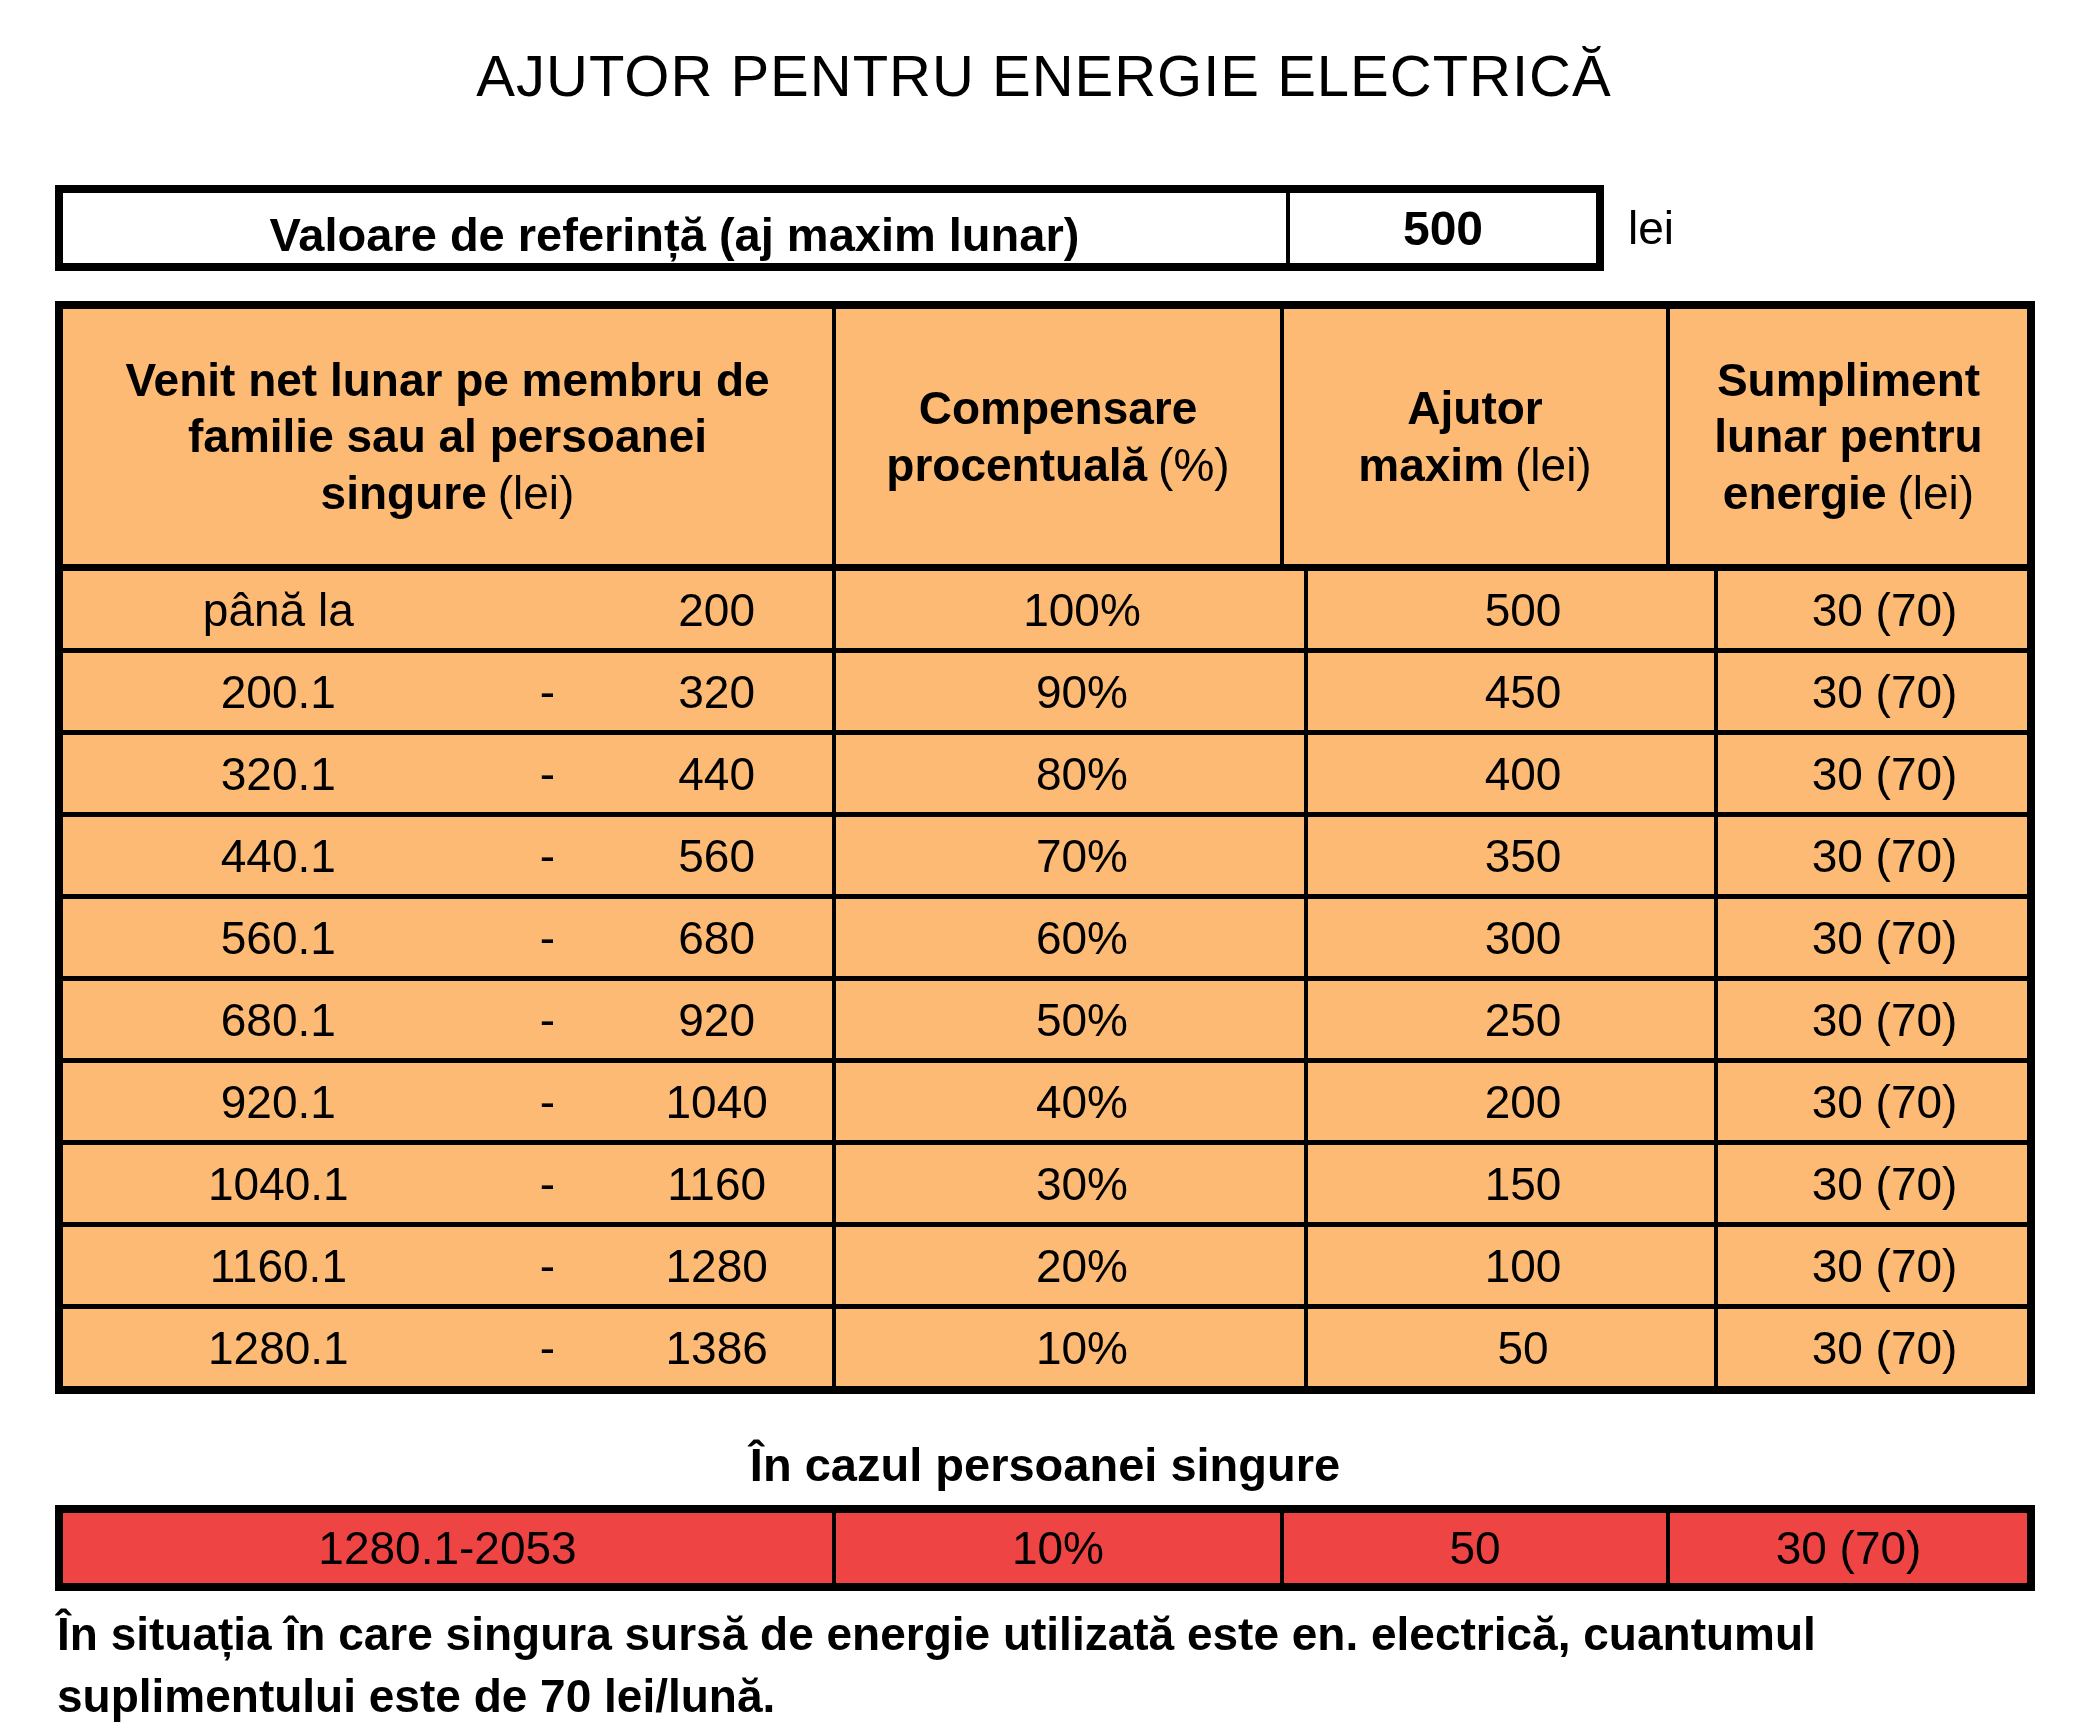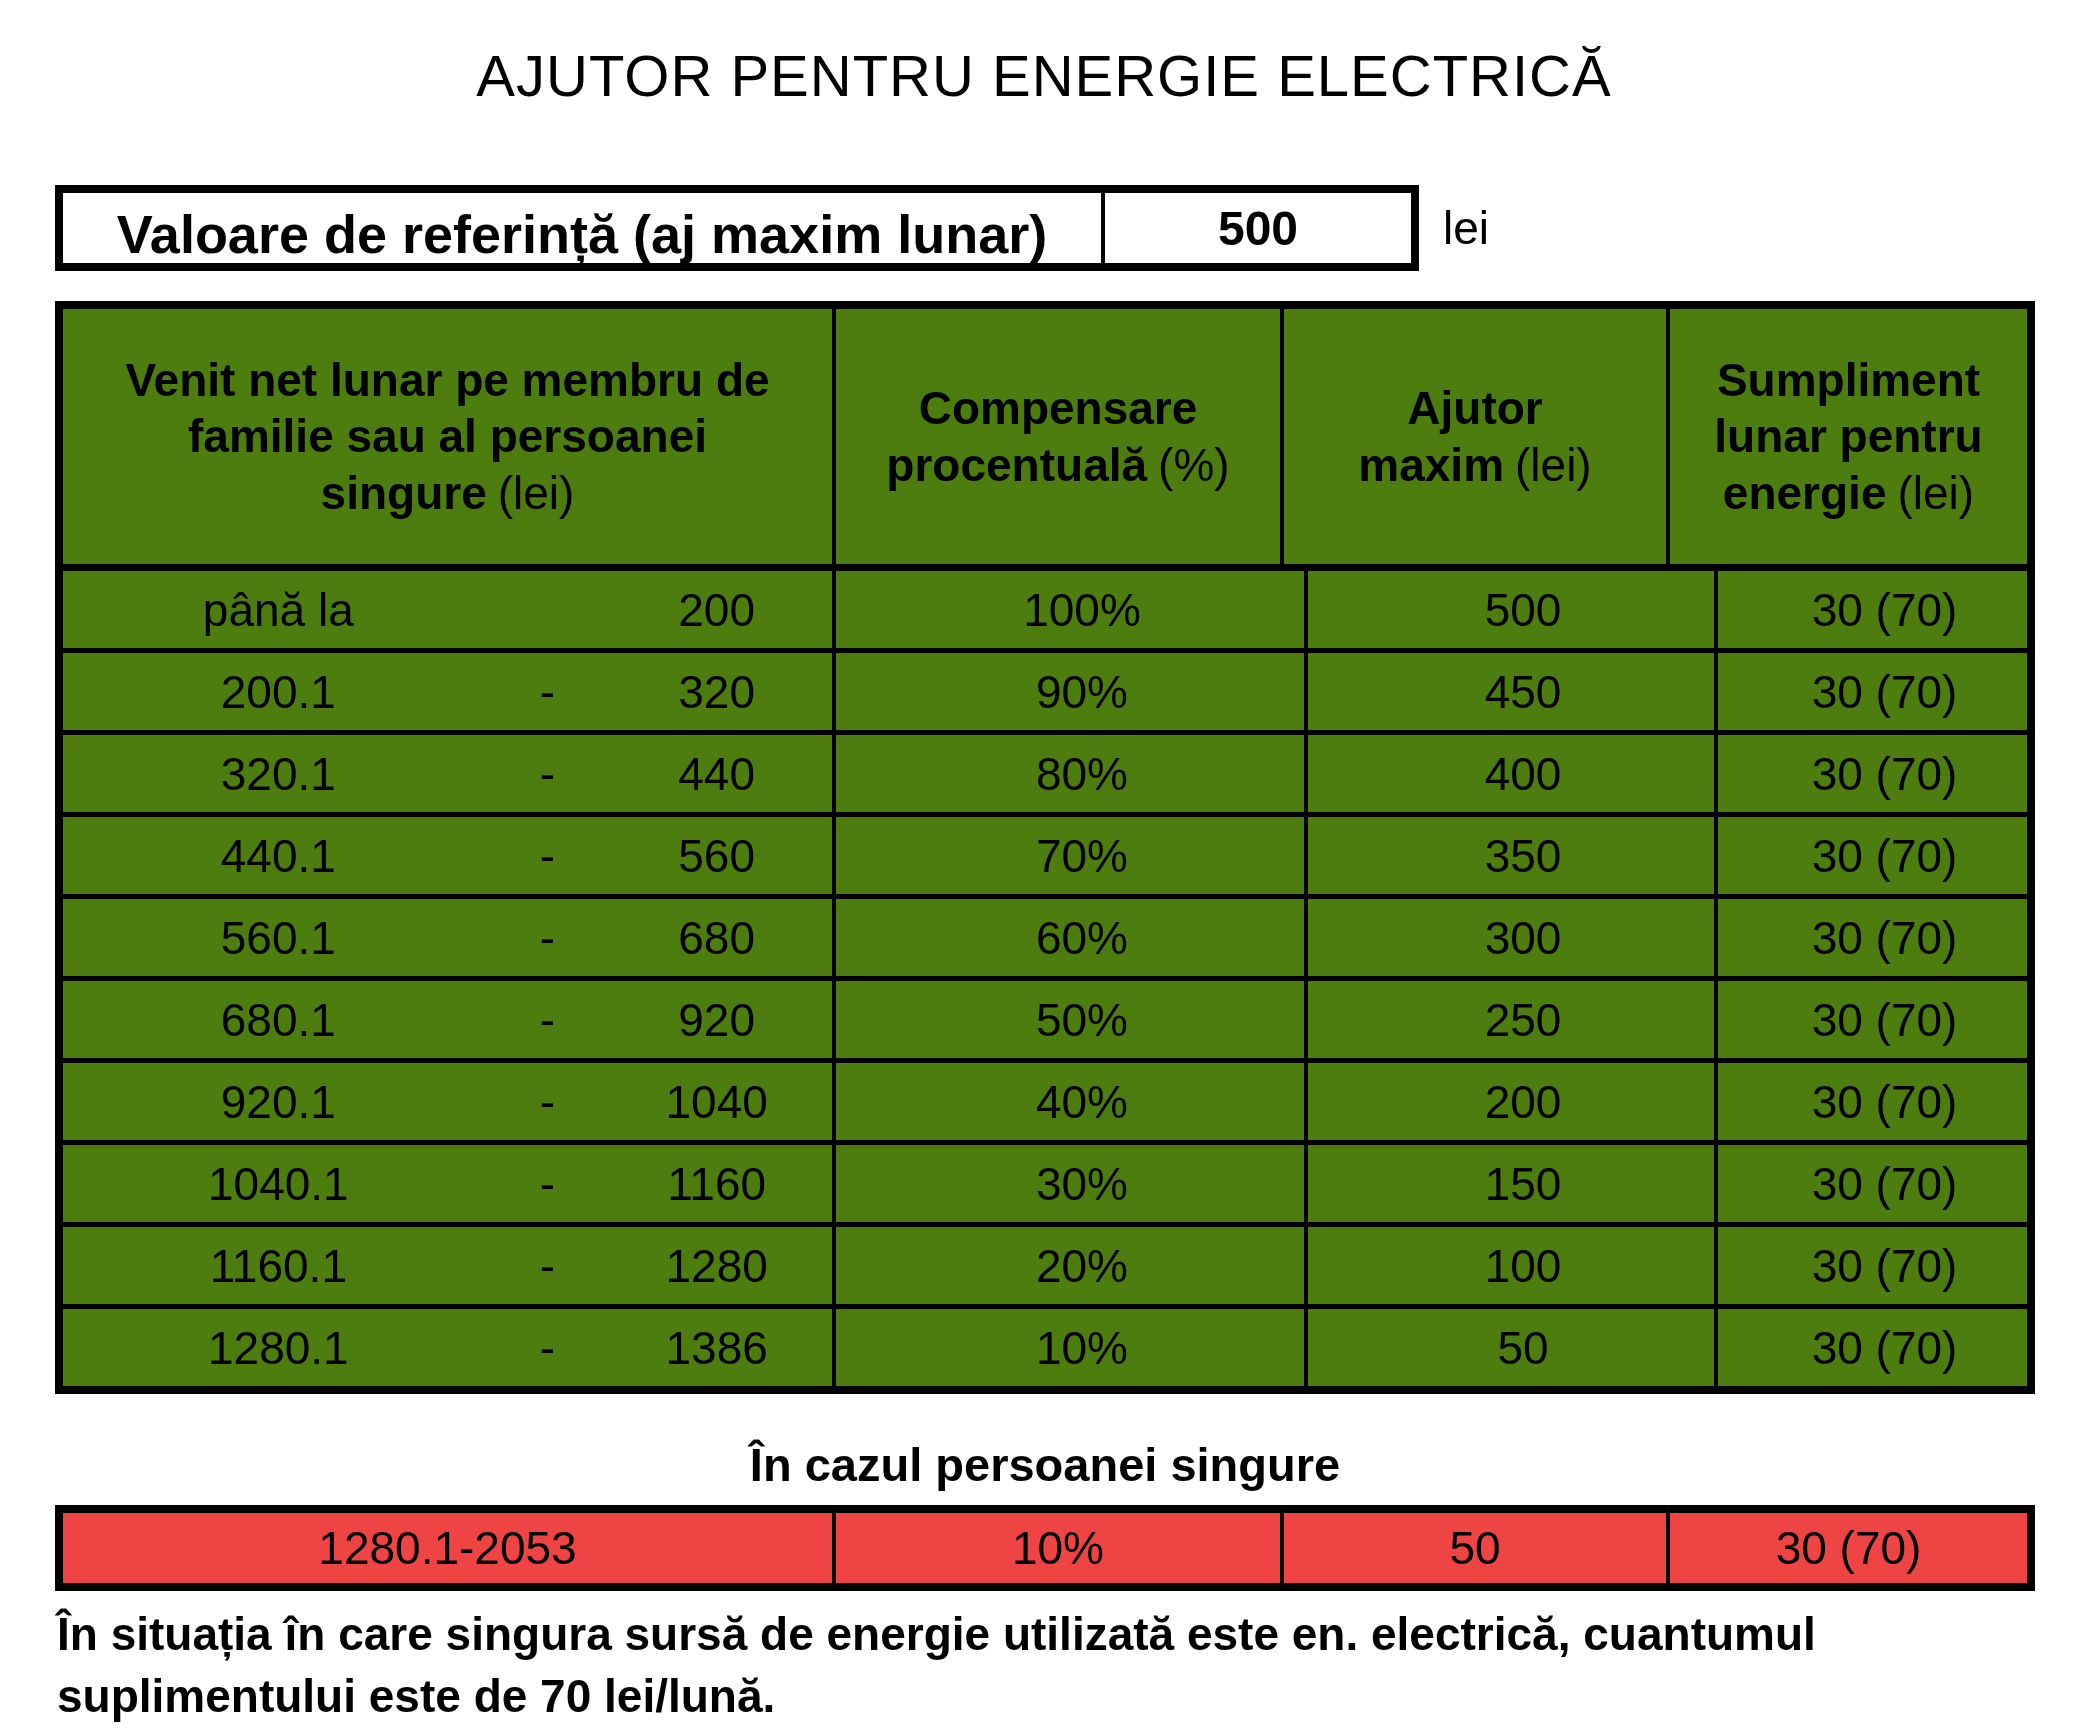--- a/index.html
+++ b/index.html
@@ -9,34 +9,34 @@
     -webkit-font-smoothing:antialiased;
   }
   .title {
     margin:42px 0 0 0; text-align:center;
     font-size:58px; font-weight:normal; letter-spacing:1px;
   }
   
   .ref-wrap { display:flex; align-items:center; margin:76px 0 0 55px; }
   .ref-table { display:flex; border:8px solid #000; height:70px; background:#fff; }
   .ref-label-cell {
-    width:1042px; border-right:4px solid #000; box-sizing:border-box;
+    width:1227px; border-right:4px solid #000; box-sizing:border-box;
     display:flex; align-items:center; justify-content:center;
-    font-weight:bold; font-size:54px; padding-top:12px;
+    font-weight:bold; font-size:47px; padding-top:12px;
   }
   .ref-value-cell {
     width:306px; display:flex; align-items:center; justify-content:center;
     font-weight:bold; font-size:48px;
   }
   .ref-unit { margin-left:24px; font-size:46px; }
 
   
   .table {
     margin:30px 0 0 55px; width:1980px; box-sizing:border-box;
-    border:8px solid #000; background:#4d7c0f;
+    border:8px solid #000; background:#fdba74;
   }
   .hrow { display:flex; height:255px; border-bottom:7px solid #000; }
   .cell {
     box-sizing:border-box; display:flex; align-items:center; justify-content:center;
     text-align:center;
   }
   .w1 { width:773px; border-right:4px solid #000; }
   .w2 { width:448px; border-right:4px solid #000; }
   .w3 { width:386px; border-right:4px solid #000; }
   .w4 { flex:1; }

